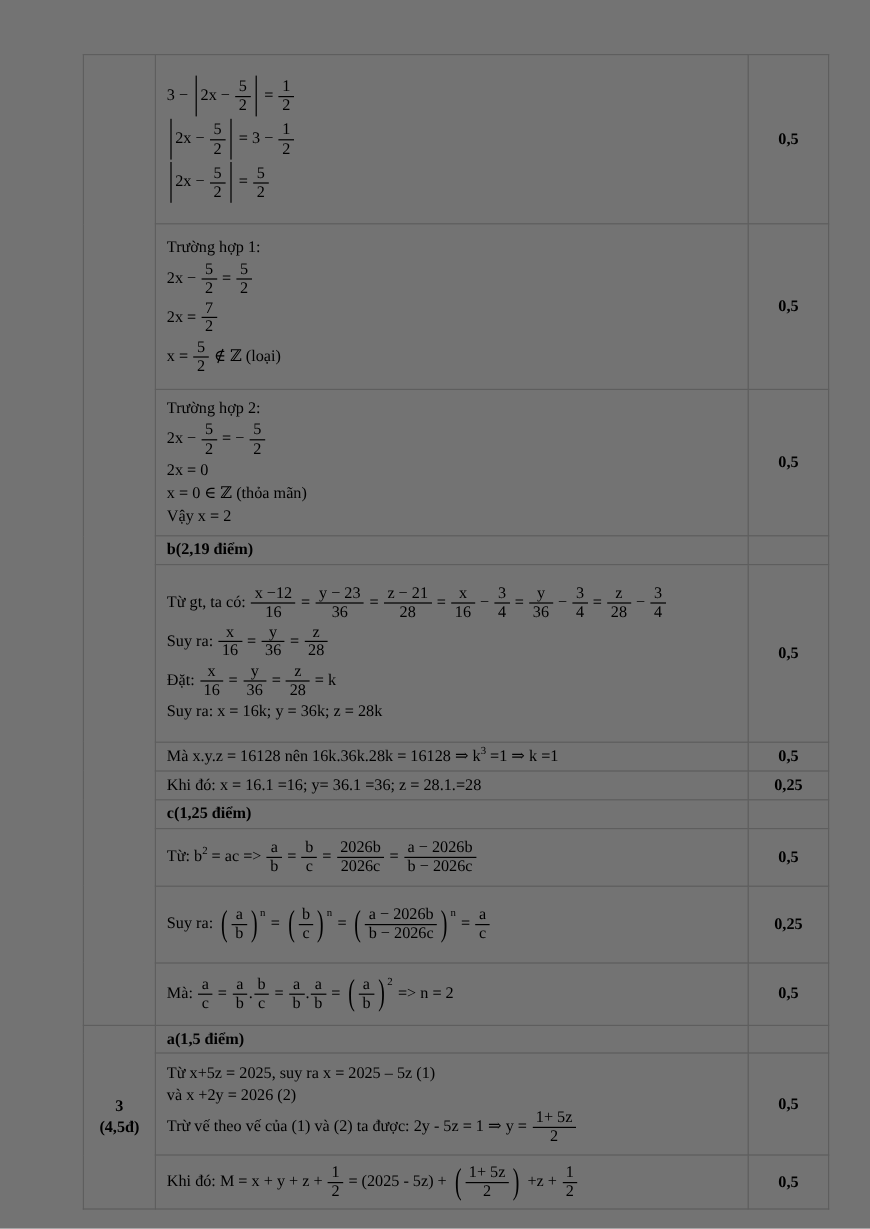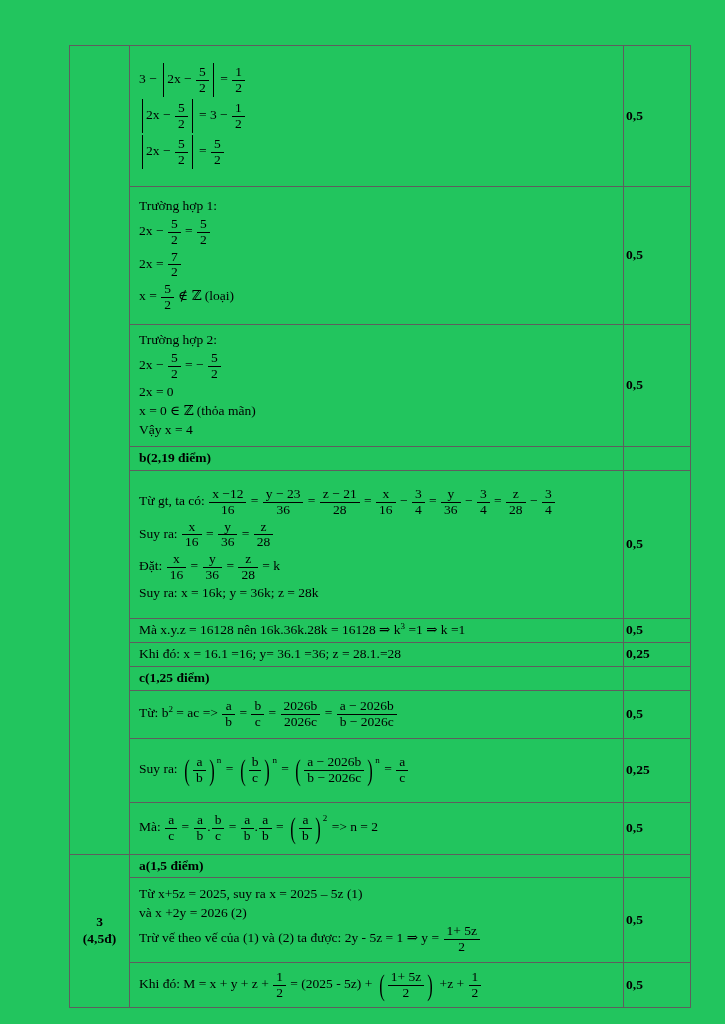--- a/index.html
+++ b/index.html
@@ -1,29 +1,29 @@
 <!DOCTYPE html>
 <html><head>
 <meta charset="utf-8">
 <style>
   html,body{margin:0;padding:0;background:#ffffff;}
   body{
     width:725px;height:1024px;position:relative;
     font-family:"Liberation Serif","DejaVu Serif",serif;
     color:#000;
   }
-  .doc-page{position:absolute;left:0;top:0;width:725px;height:1024px;background:#22c55e;}
+  .doc-page{position:absolute;left:0;top:0;width:725px;height:1024px;background:#737373;}
   table.rubric{
     border-collapse:collapse;table-layout:fixed;
     position:absolute;left:69px;top:45px;width:621px;
     font-size:13.5px;line-height:1.25;
   }
   td{border:1px solid #5e5e5e;padding:1px 9px;vertical-align:middle;overflow:hidden;}
   td.numcell{text-align:center;font-weight:bold;vertical-align:middle;padding:1px 2px;}
-  td.pts{text-align:left;font-weight:bold;padding:1px 2px;}
+  td.pts{text-align:center;font-weight:bold;padding:1px 2px;}
   td.sol.hdr{font-weight:bold;}
   .mline{margin:2px 0;}
   
   .frac{display:inline-flex;flex-direction:column;vertical-align:middle;text-align:center;margin:0 1px;line-height:1.1;}
   .fnum,.fden{display:block;padding:0 3px;white-space:nowrap;}
   .fden{border-top:1px solid #000;}
   
   .abar{display:inline-block;width:1px;height:34px;background:#000;vertical-align:middle;margin:0 3px;}
   
   .pgroup{display:inline-flex;align-items:center;vertical-align:middle;margin:0 1px;}
@@ -95,21 +95,21 @@
             <div class="mline">Trường hợp 2:</div>
             <div class="mline">2x − <span class="frac">
                 <span class="fnum">5</span>
                 <span class="fden">2</span>
               </span> = − <span class="frac">
                 <span class="fnum">5</span>
                 <span class="fden">2</span>
               </span></div>
             <div class="mline">2x = 0</div>
             <div class="mline">x = 0 ∈ ℤ (thỏa mãn)</div>
-            <div class="mline">Vậy x = 4</div>
+            <div class="mline">Vậy x = 2</div>
           </td>
           <td class="pts">0,5</td>
         </tr>
         <tr>
           <td class="sol hdr" style="height: 20px;">
             <div class="mline">b(2,19 điểm)</div>
           </td>
           <td class="pts"></td>
         </tr>
         <tr>

